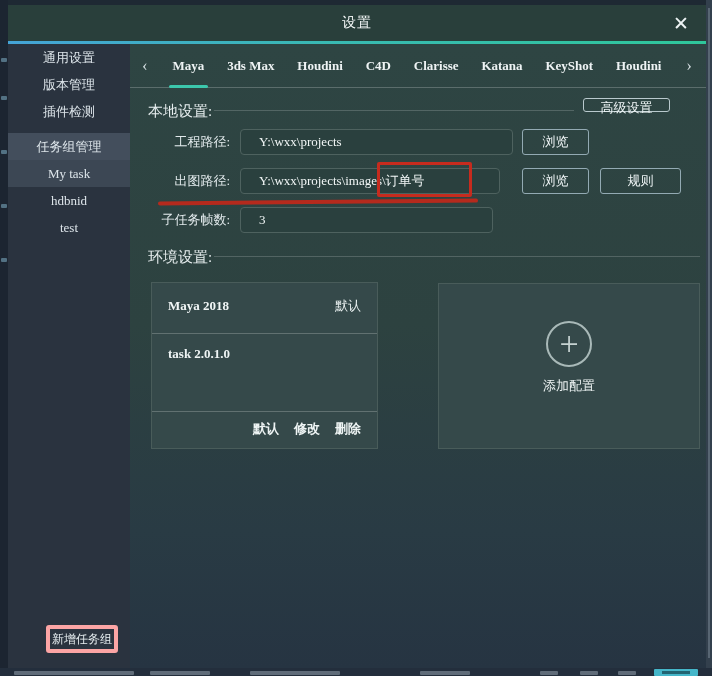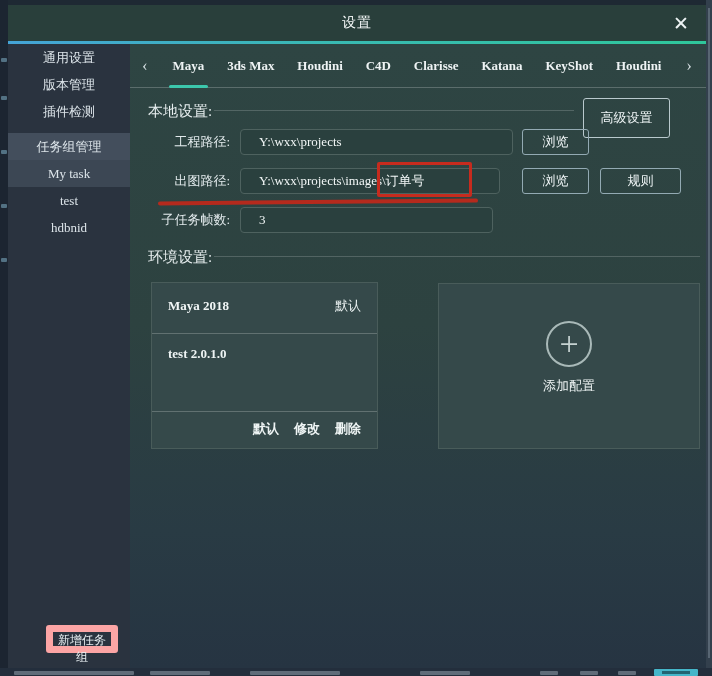--- a/index.html
+++ b/index.html
@@ -29,21 +29,21 @@
 
   .body { flex:1; display:flex; min-height:0; }
 
   
   .sidebar { position:relative; width:122px; flex:0 0 122px; background:#2a333f; }
   .side-list { padding-top:0; }
   .side-item { height:27px; display:flex; align-items:center; justify-content:center; font-size:13px; color:#dde5ea; cursor:pointer; }
   .side-gap { height:8px; }
   .side-item.hl1 { background:#434e5c; }
   .side-item.hl2 { background:#3c4754; }
-  .add-group-btn { position:absolute; left:38px; bottom:15px; width:72px; height:28px; background:transparent; border:7px solid #fca5a5; border-radius:3px; color:#e8eff2; font-size:12px; font-family:inherit; cursor:pointer; }
+  .add-group-btn { position:absolute; left:38px; bottom:15px; width:72px; height:28px; background:transparent; border:4px solid #fca5a5; border-radius:3px; color:#e8eff2; font-size:12px; font-family:inherit; cursor:pointer; }
 
   
   .main { position:relative; flex:1; background:linear-gradient(180deg,#2e4543 0%,#2d4240 45%,#293b44 78%,#263442 100%); }
 
   
   .tabbar { position:absolute; left:0; top:0; width:576px; height:44px; display:flex; align-items:center; justify-content:space-between; padding:0 12px 0 10px; border-bottom:1px solid rgba(255,255,255,.22); }
   .tab { position:relative; height:44px; display:flex; align-items:center; font-size:13px; font-weight:600; color:#eef3f4; cursor:pointer; white-space:nowrap; }
   .tab.active::after { content:""; position:absolute; left:-4px; right:-4px; bottom:0; height:3px; background:#3cc7ac; border-radius:2px; }
   .chev { font-size:17px; font-weight:400; color:#cfd9dc; cursor:pointer; padding:0 2px; }
 
@@ -109,22 +109,22 @@
   <div class="body">
 
     <div class="sidebar">
       <div class="side-list">
         <div class="side-item">通用设置</div>
         <div class="side-item">版本管理</div>
         <div class="side-item">插件检测</div>
         <div class="side-gap"></div>
         <div class="side-item hl1">任务组管理</div>
         <div class="side-item hl2">My task</div>
+        <div class="side-item">hdbnid</div>
         <div class="side-item">test</div>
-        <div class="side-item">hdbnid</div>
       </div>
       <button class="add-group-btn">新增任务组</button>
     </div>
 
     <div class="main">
 
       <div class="tabbar">
         <span class="chev">‹</span>
         <span class="tab active">Maya</span>
         <span class="tab">3ds Max</span>
@@ -132,21 +132,21 @@
         <span class="tab">C4D</span>
         <span class="tab">Clarisse</span>
         <span class="tab">Katana</span>
         <span class="tab">KeyShot</span>
         <span class="tab">Houdini</span>
         <span class="chev">›</span>
       </div>
 
       <div class="section-label" style="left:18px;top:58px">本地设置:</div>
       <div class="hline" style="left:84px;top:66px;width:360px"></div>
-      <button class="btn" style="left:453px;top:54px;width:87px;height:40px">高级设置</button>
+      <button class="btn" style="left:453px;top:54px;width:87px;height:14px">高级设置</button>
 
       <div class="row-label" style="left:0;top:85px">工程路径:</div>
       <input class="field" style="left: 110px; top: 85px; width: 273px;" value="Y:\wxx\projects">
       <button class="btn soft" style="left:392px;top:85px;width:67px;height:26px">浏览</button>
 
       <div class="row-label" style="left:0;top:124px">出图路径:</div>
       <input class="field" style="left: 110px; top: 124px; width: 260px;" value="Y:\wxx\projects\images\订单号">
       <button class="btn soft" style="left:392px;top:124px;width:67px;height:26px">浏览</button>
       <button class="btn soft" style="left:470px;top:124px;width:81px;height:26px">规则</button>
 
@@ -157,21 +157,21 @@
       <input class="field" style="left: 110px; top: 163px; width: 253px;" value="3">
 
       <div class="section-label" style="left:18px;top:204px">环境设置:</div>
       <div class="hline" style="left:84px;top:212px;width:486px"></div>
 
       <div class="card card1">
         <div class="hdr">
           <span class="cfg-name">Maya 2018</span>
           <span class="badge">默认</span>
         </div>
-        <div class="plugin">test 2.0.1.0</div>
+        <div class="plugin">task 2.0.1.0</div>
         <div class="foot">
           <span>默认</span>
           <span>修改</span>
           <span>删除</span>
         </div>
       </div>
 
       <div class="card card2">
         <div class="plus-circle">+</div>
         <div class="add-label">添加配置</div>

